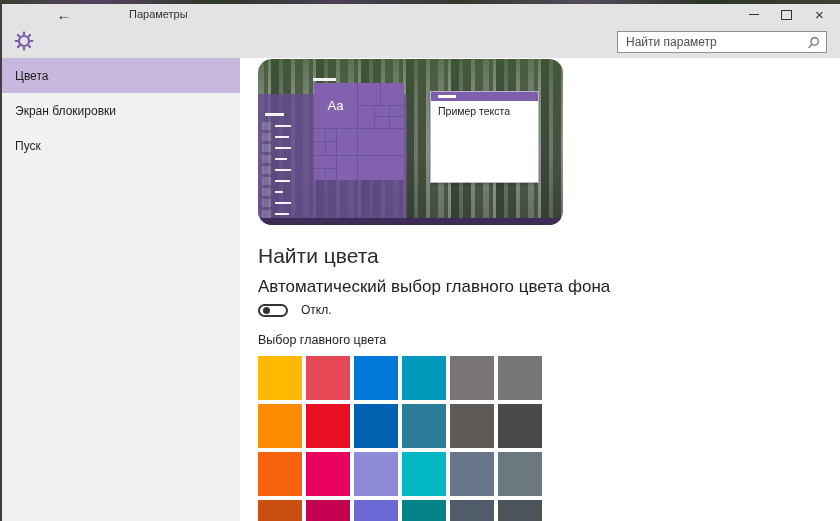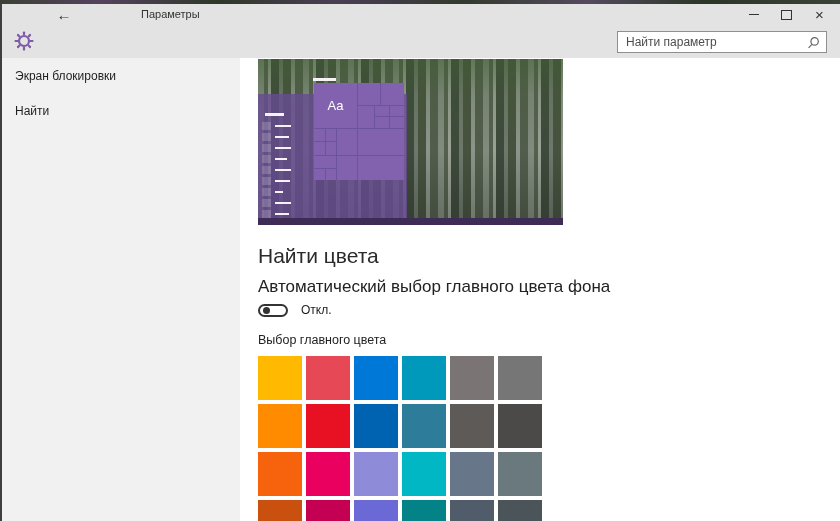--- a/index.html
+++ b/index.html
@@ -8,21 +8,21 @@
     font-family:"Liberation Sans",sans-serif;color:#222;
   }
   
   .desktop-strip{position:absolute;left:0;top:0;width:840px;height:4px;
     background:linear-gradient(90deg,#3a4033 0%,#55425e 12%,#2e3828 26%,#4a3e55 40%,#333a2e 55%,#544a5e 70%,#2b3526 84%,#3d4236 100%);}
   .left-border{position:absolute;left:0;top:4px;width:2px;height:517px;background:#3f3f3f;}
 
   
   .titlebar{position:absolute;left:2px;top:4px;right:0;height:21px;background:#e4e3e4;}
   .back-btn{position:absolute;left:50px;top:0;width:24px;height:21px;display:flex;align-items:center;justify-content:center;font-size:15px;color:#333;cursor:default;}
-  .win-title{position:absolute;left:139px;top:4px;font-size:11px;color:#333;}
+  .win-title{position:absolute;left:127px;top:4px;font-size:11px;color:#333;}
   .win-controls{position:absolute;right:4px;top:0;height:21px;display:flex;align-items:center;}
   .wc{width:33px;height:21px;display:flex;align-items:center;justify-content:center;color:#333;}
   .wc .dash{width:10px;height:1px;background:#333;}
   .wc .box{width:9px;height:8px;border:1px solid #333;}
   .wc.close{font-size:15px;line-height:1;}
 
   .appheader{position:absolute;left:2px;top:25px;right:0;height:33px;background:#e4e3e4;}
   .gear{position:absolute;left:12px;top:6px;width:20px;height:20px;}
   .app-title{position:absolute;left:42px;top:9px;font-size:13px;font-weight:700;letter-spacing:.5px;color:#333;}
   .searchbox{position:absolute;right:13px;top:6px;width:210px;height:22px;background:#fff;border:1px solid #8f8f8f;box-sizing:border-box;}
@@ -36,21 +36,21 @@
   .side-item{position:relative;height:35px;display:flex;align-items:center;padding-left:13px;font-size:12px;color:#1f1f1f;cursor:default;}
   .side-item.active{background:#c9b8dd;}
 
   
   .content{position:absolute;left:240px;top:58px;right:0;bottom:0;background:#fff;}
 
   
   .preview{position:absolute;left:18px;top:1px;width:305px;height:166px;overflow:hidden;
     background:
       linear-gradient(180deg,rgba(62,94,48,.55) 0%,rgba(62,94,48,.18) 22%,rgba(40,48,38,0) 55%,rgba(25,30,24,.28) 100%),
-      repeating-linear-gradient(90deg,#828b7e 0 6px,#55604f 6px 10px,#9aa296 10px 13px,#3e4a3c 13px 21px,#6e786c 21px 25px,#47523f 25px 33px,#8d958a 33px 37px,#525d4c 37px 45px);}
+      repeating-linear-gradient(90deg,#828b7e 0 6px,#55604f 6px 10px,#9aa296 10px 13px,#3e4a3c 13px 21px,#6e786c 21px 25px,#47523f 25px 33px,#8d958a 33px 37px,#525d4c 37px 45px); border-radius: 14px;}
   .startmenu{position:absolute;left:0;top:35px;width:149px;height:124px;background:rgba(103,75,146,.8);}
   .rail{position:absolute;left:4px;top:27px;}
   .rail-row{display:flex;align-items:center;height:9px;margin-bottom:2px;}
   .rail-sq{width:9px;height:8px;background:rgba(255,255,255,.18);margin-right:4px;}
   .rail-line{height:2px;background:#f4f2f6;}
   .menu-dash{position:absolute;left:7px;top:19px;width:19px;height:3px;background:#f4f2f6;}
   .tiles-dash{position:absolute;left:55px;top:19px;width:23px;height:3px;background:#f4f2f6;}
   .tilegrid{position:absolute;left:56px;top:24px;width:90px;height:97px;background:#8262ae;}
   .gl{position:absolute;background:#6d52a0;}
   .aa-label{position:absolute;left:0;top:0;width:43px;height:45px;display:flex;align-items:center;justify-content:center;
@@ -115,22 +115,23 @@
     <div class="searchbox">
       <input type="text" placeholder="Найти параметр" style="">
       <svg class="search-icon" viewBox="0 0 14 14">
         <circle cx="7.6" cy="5.4" r="3.7" fill="none" stroke="#666" stroke-width="1.2"></circle>
         <line x1="4.9" y1="8.3" x2="1.6" y2="11.8" stroke="#666" stroke-width="1.2"></line>
       </svg>
     </div>
   </div>
 
   <div class="sidebar" id="sidebar">
+      <div class="side-item active">Цвета</div>
       <div class="side-item">Экран блокировки</div>
-      <div class="side-item">Найти</div>
+      <div class="side-item">Пуск</div>
     </div>
 
   <div class="content">
 
     <div class="preview">
       <div class="startmenu">
         <div class="menu-dash"></div>
         <div class="rail" id="rail">
             <div class="rail-row">
               <div class="rail-sq"></div>
@@ -180,20 +181,26 @@
         <div class="gl" style="left:75px;top:22px;width:1px;height:23px;"></div>
         <div class="gl" style="left:60px;top:33px;width:30px;height:1px;"></div>
         <div class="gl" style="left:0;top:45px;width:90px;height:1px;"></div>
         <div class="gl" style="left:11px;top:45px;width:1px;height:27px;"></div>
         <div class="gl" style="left:22px;top:45px;width:1px;height:27px;"></div>
         <div class="gl" style="left:0;top:58px;width:22px;height:1px;"></div>
         <div class="gl" style="left:0;top:72px;width:90px;height:1px;"></div>
         <div class="gl" style="left:22px;top:72px;width:1px;height:25px;"></div>
         <div class="gl" style="left:0;top:85px;width:22px;height:1px;"></div>
         <div class="gl" style="left:11px;top:85px;width:1px;height:12px;"></div>
+      </div>
+      <div class="samplewin">
+        <div class="samplewin-titlebar">
+          <div class="samplewin-dash"></div>
+        </div>
+        <div class="samplewin-text">Пример текста</div>
       </div>
       <div class="pv-taskbar"></div>
     </div>
 
     <div class="section-title">Найти цвета</div>
     <div class="auto-label">Автоматический выбор главного цвета фона</div>
 
     <div class="toggle-row">
       <div class="toggle">
         <div class="toggle-knob"></div>

